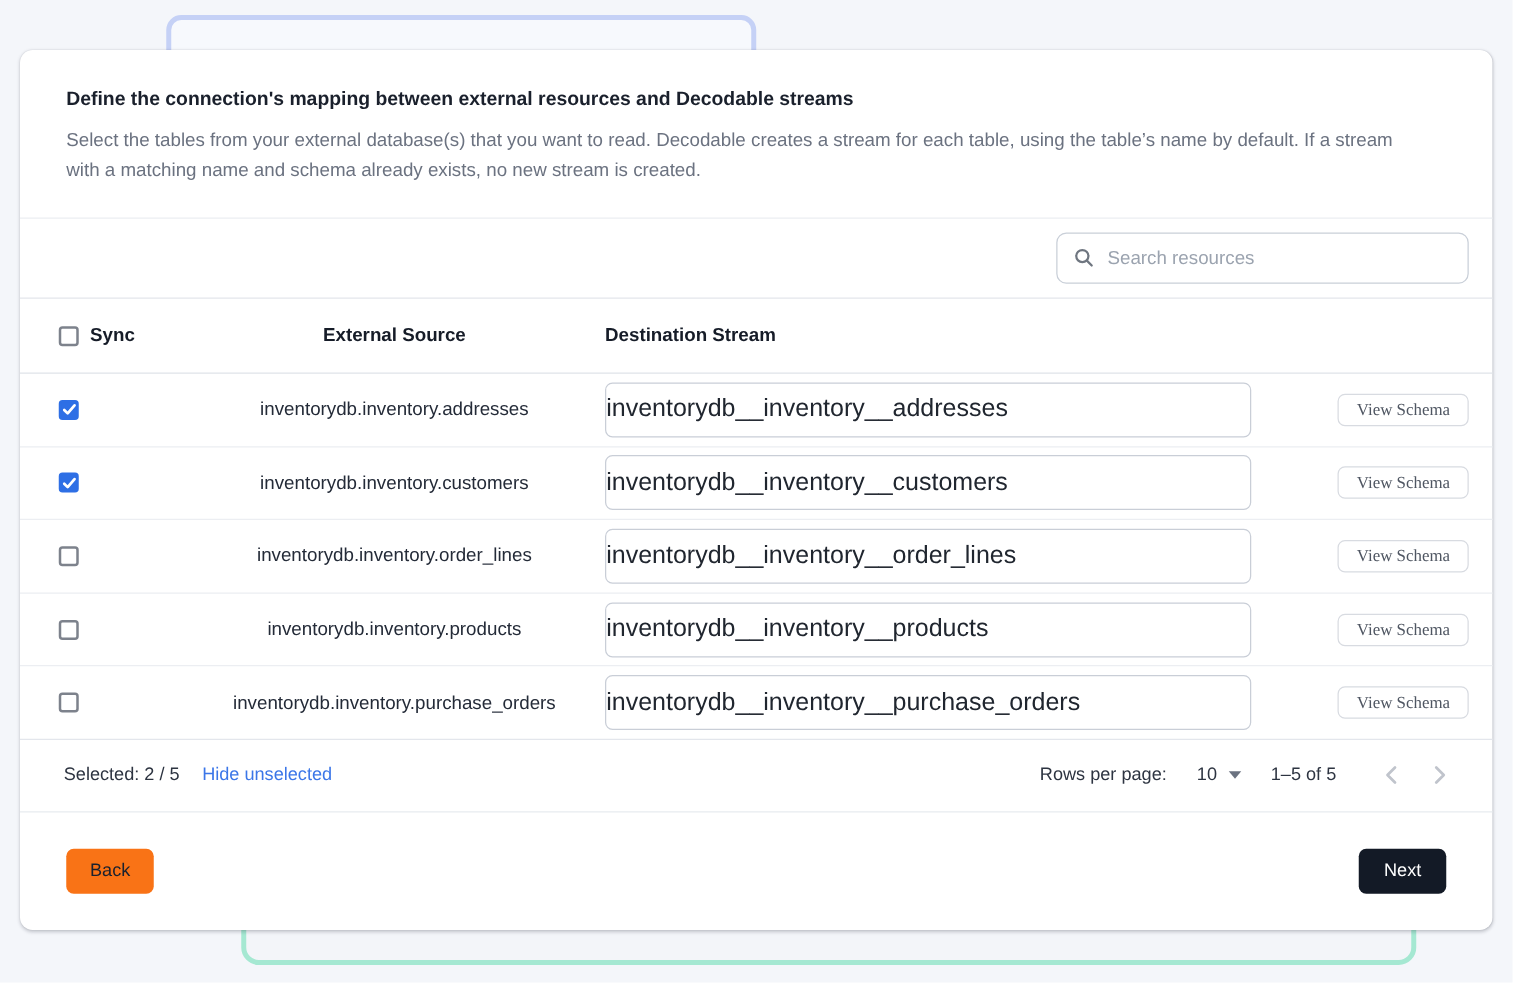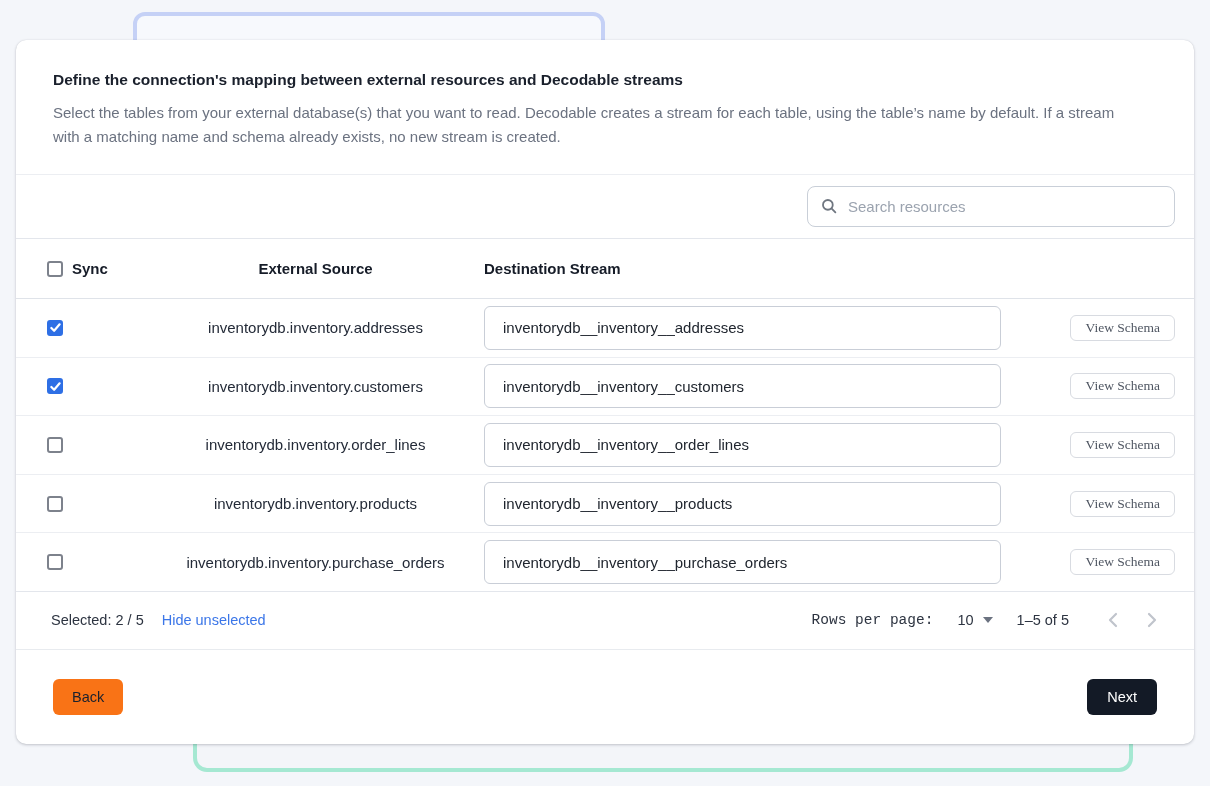--- a/index.html
+++ b/index.html
@@ -35,21 +35,21 @@
   }
   .modal-header{
     height:135px;padding:31px 37px 0;border-bottom:1px solid #eceef2;
   }
   .modal-title{font-size:15.5px;font-weight:700;color:#1a202c;margin-bottom:12px;}
   .modal-desc{font-size:15px;line-height:24px;color:#6b7280;max-width:1080px;}
   .search-row{
     height:64px;border-bottom:1px solid #e3e6ec;
     display:flex;align-items:center;justify-content:flex-end;padding-right:19px;
   }
-  .search-box{position:relative;width:368px;height:41px;}
+  .search-box{position:relative;width:330px;height:41px;}
   .search-box input{
     width:100%;height:100%;border:1px solid #c9cfd8;border-radius:8px;
     padding:0 12px 0 40px;font-size:15px;color:#1c2230;outline:none;
     font-family:inherit;background:#fff;
   }
   .search-box input::placeholder{color:#9ba3af;}
   .search-icon{
     position:absolute;left:13px;top:11px;width:18px;height:18px;color:#6f7680;
   }
   
@@ -67,34 +67,34 @@
   .cell-dest{width:551px;flex:none;}
   .cell-action{margin-left:auto;margin-right:19px;flex:none;}
   .checkbox{
     width:16px;height:16px;border:2px solid #7d828c;border-radius:3px;background:#fff;
     display:inline-flex;align-items:center;justify-content:center;cursor:pointer;flex:none;
   }
   .checkbox.checked{background:var(--accent);border-color:var(--accent);}
   .checkbox svg{width:11px;height:11px;}
   .dest-input{
     width:517px;height:44px;border:1px solid #c9ced7;border-radius:6px;
-    padding:0 18px;font-size:15px;color:#20262f;font-family:inherit;outline:none;background:#fff;
+    padding:0 0;font-size:20px;color:#20262f;font-family:inherit;outline:none;background:#fff;
   }
   .view-schema-btn{
     height:26px;padding:0 14px;background:#fff;border:1px solid #d8dbe1;border-radius:6px;
     font-size:13.5px;color:#4f5662;font-family:Liberation Serif, serif;cursor:pointer;white-space:nowrap;
   }
   
   .table-footer{
     height:58px;border-bottom:1px solid #e8ebef;display:flex;align-items:center;
     padding:0 30px 0 35px;font-size:14.5px;color:#2d3441;
   }
   .hide-link{color:var(--link);margin-left:18px;cursor:pointer;text-decoration:none;font-size:14.5px;}
   .pager{margin-left:auto;display:flex;align-items:center;}
-  .rpp-label{color:#2d3441;font-family:Liberation Mono, monospace;}
+  .rpp-label{color:#2d3441;}
   .rpp-select{display:flex;align-items:center;gap:9px;margin-left:24px;cursor:pointer;}
   .caret{
     width:0;height:0;border-left:5px solid transparent;border-right:5px solid transparent;
     border-top:6px solid #6b7280;display:inline-block;
   }
   .range{margin-left:24px;}
   .chev{
     width:24px;height:24px;display:inline-flex;align-items:center;justify-content:center;
     color:#c0c4cc;cursor:default;
   }

